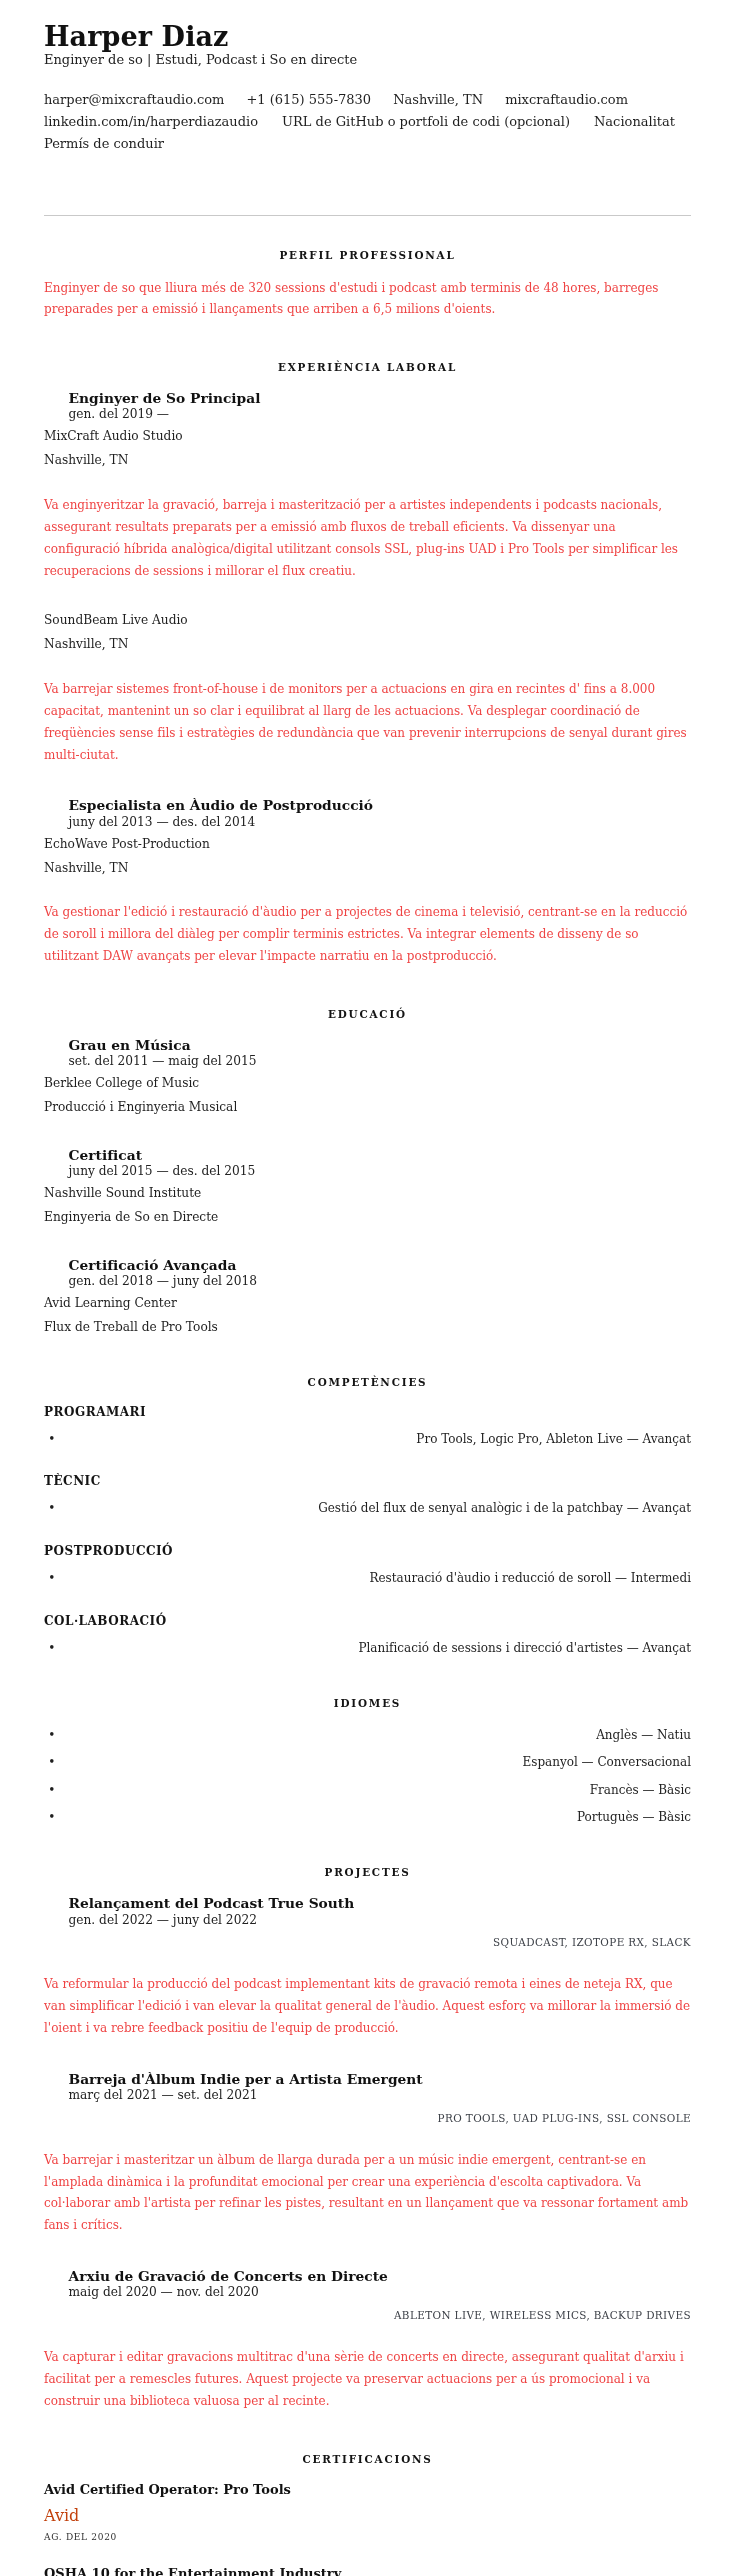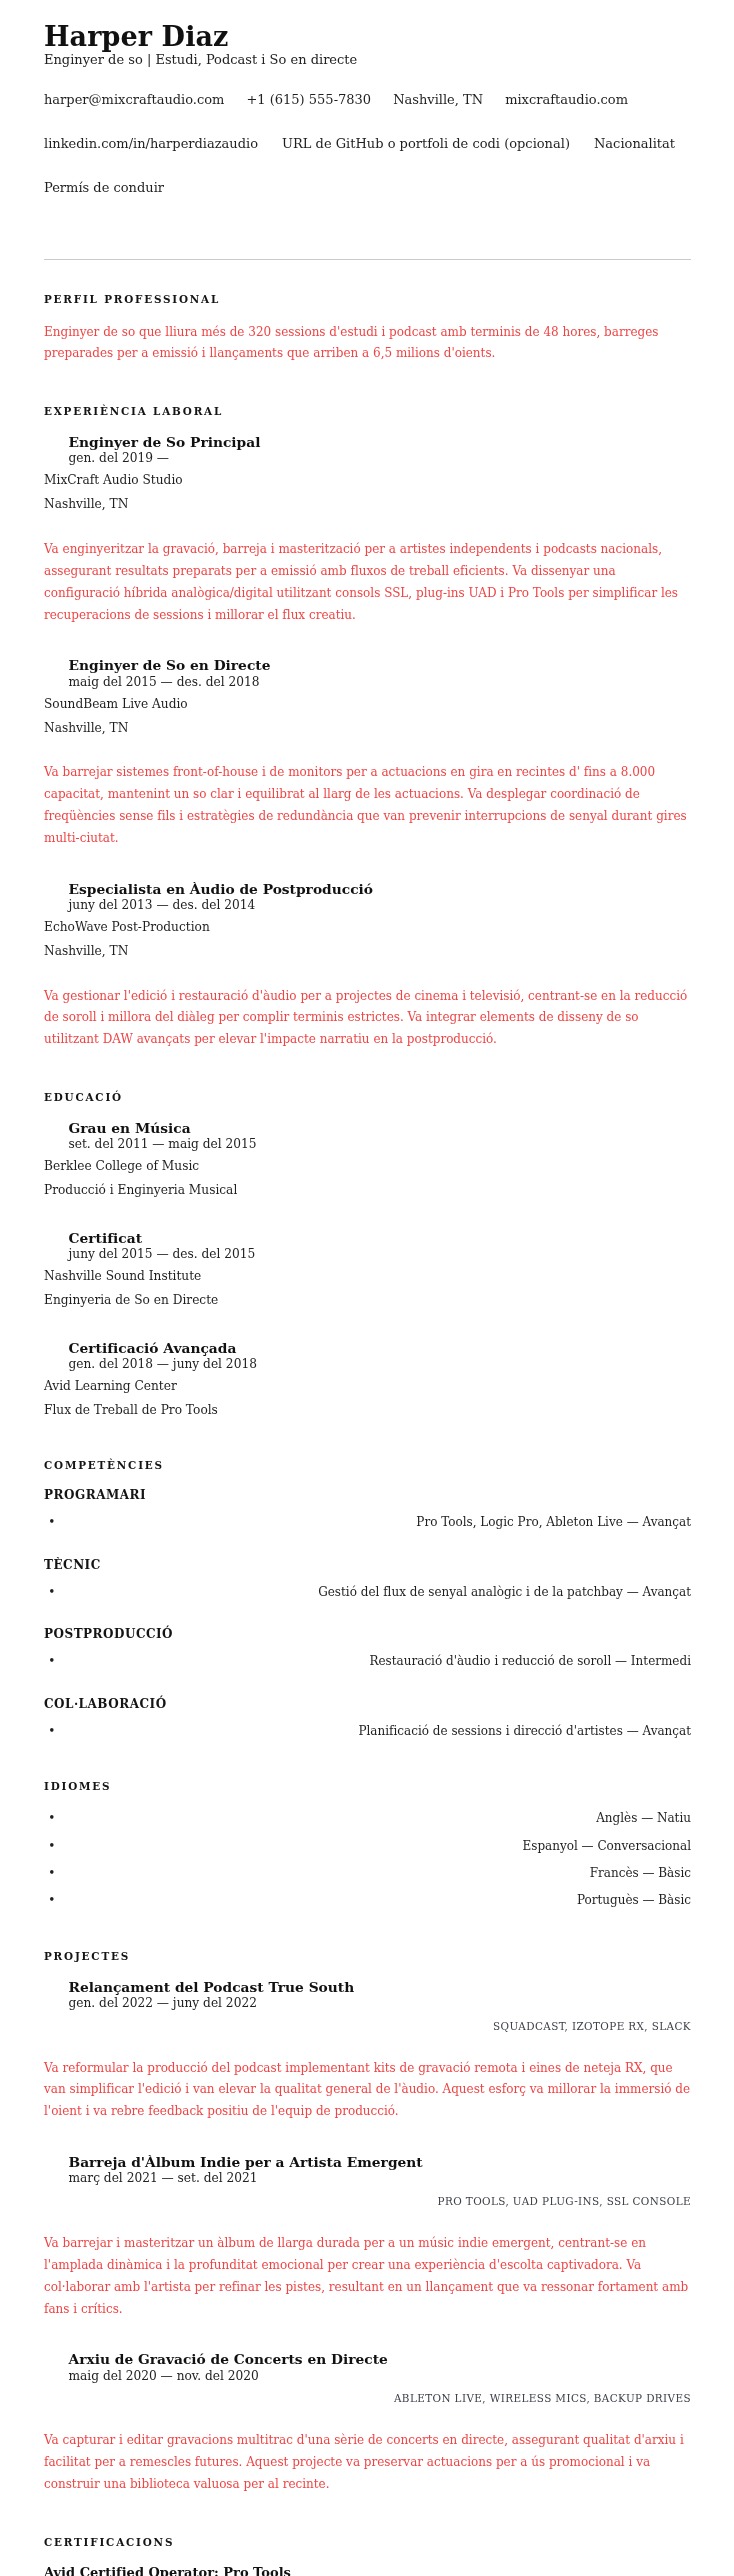--- a/index.html
+++ b/index.html
@@ -37,33 +37,34 @@
     display: flex;
     flex-wrap: wrap;
     column-gap: 22px;
     row-gap: 3.7px;
     font-size: 13px;
     color: #1f1f1f;
     line-height: 1.4;
     align-items: center;
   }
   .contact-row.first { margin-top: 22px; }
-  .contact-row + .contact-row { margin-top: 26px; gap: 24px; }
+  .contact-row + .contact-row { margin-top: 4px; gap: 24px; }
   hr.header-rule {
     border: none;
     border-top: 0.6px solid #c9c9c9;
     margin: 61px 0 0 0;
   }
   
   .section-title {
     font-size: 10.4px;
     font-weight: 700;
     letter-spacing: 1.8px;
     color: #141414;
     margin: 40px 0 17px 0;
+    text-align: center;
   }
   .section-title.first { margin-top: 33px; }
   .body-text {
     font-size: 12px;
     line-height: 1.82;
     margin: 0;
     color: #ef4444;
   }
   
   .entry { margin-bottom: 31px; }
@@ -136,23 +137,23 @@
   .cert { margin-bottom: 24.5px; }
   .cert:last-child { margin-bottom: 0; }
   .cert-name {
     font-size: 13px;
     font-weight: 700;
     color: #111;
     margin: 0;
     line-height: 1.3;
   }
   .cert-issuer {
-    font-size: 12px;
-    margin-top: 13px;
-    color: #0f766e;
+    font-size: 16px;
+    margin-top: 7px;
+    color: #c2410c;
   }
   .cert-date {
     font-size: 9px;
     letter-spacing: 0.7px;
     color: #2e2e2e;
     margin-top: 7.3px;
   }
 </style>
 </head>
 <body>
@@ -193,24 +194,20 @@
       <div class="entry-head">
         <h3 class="entry-title">Enginyer de So Principal</h3>
         <span class="entry-dates">gen. del 2019 —</span>
       </div>
       <div class="entry-meta">MixCraft Audio Studio</div>
       <div class="entry-meta">Nashville, TN</div>
       <p class="body-text entry-desc">Va enginyeritzar la gravació, barreja i masterització per a artistes independents i podcasts nacionals, assegurant resultats preparats per a emissió amb fluxos de treball eficients. Va dissenyar una configuració híbrida analògica/digital utilitzant consols SSL, plug-ins UAD i Pro Tools per simplificar les recuperacions de sessions i millorar el flux creatiu.</p>
     </div>
 
     <div class="entry">
-      <div class="entry-head">
-        <h3 class="entry-title">Enginyer de So en Directe</h3>
-        <span class="entry-dates">maig del 2015 — des. del 2018</span>
-      </div>
       <div class="entry-meta">SoundBeam Live Audio</div>
       <div class="entry-meta">Nashville, TN</div>
       <p class="body-text entry-desc">Va barrejar sistemes front-of-house i de monitors per a actuacions en gira en recintes d' fins a 8.000 capacitat, mantenint un so clar i equilibrat al llarg de les actuacions. Va desplegar coordinació de freqüències sense fils i estratègies de redundància que van prevenir interrupcions de senyal durant gires multi-ciutat.</p>
     </div>
 
     <div class="entry">
       <div class="entry-head">
         <h3 class="entry-title">Especialista en Àudio de Postproducció</h3>
         <span class="entry-dates">juny del 2013 — des. del 2014</span>
       </div>

